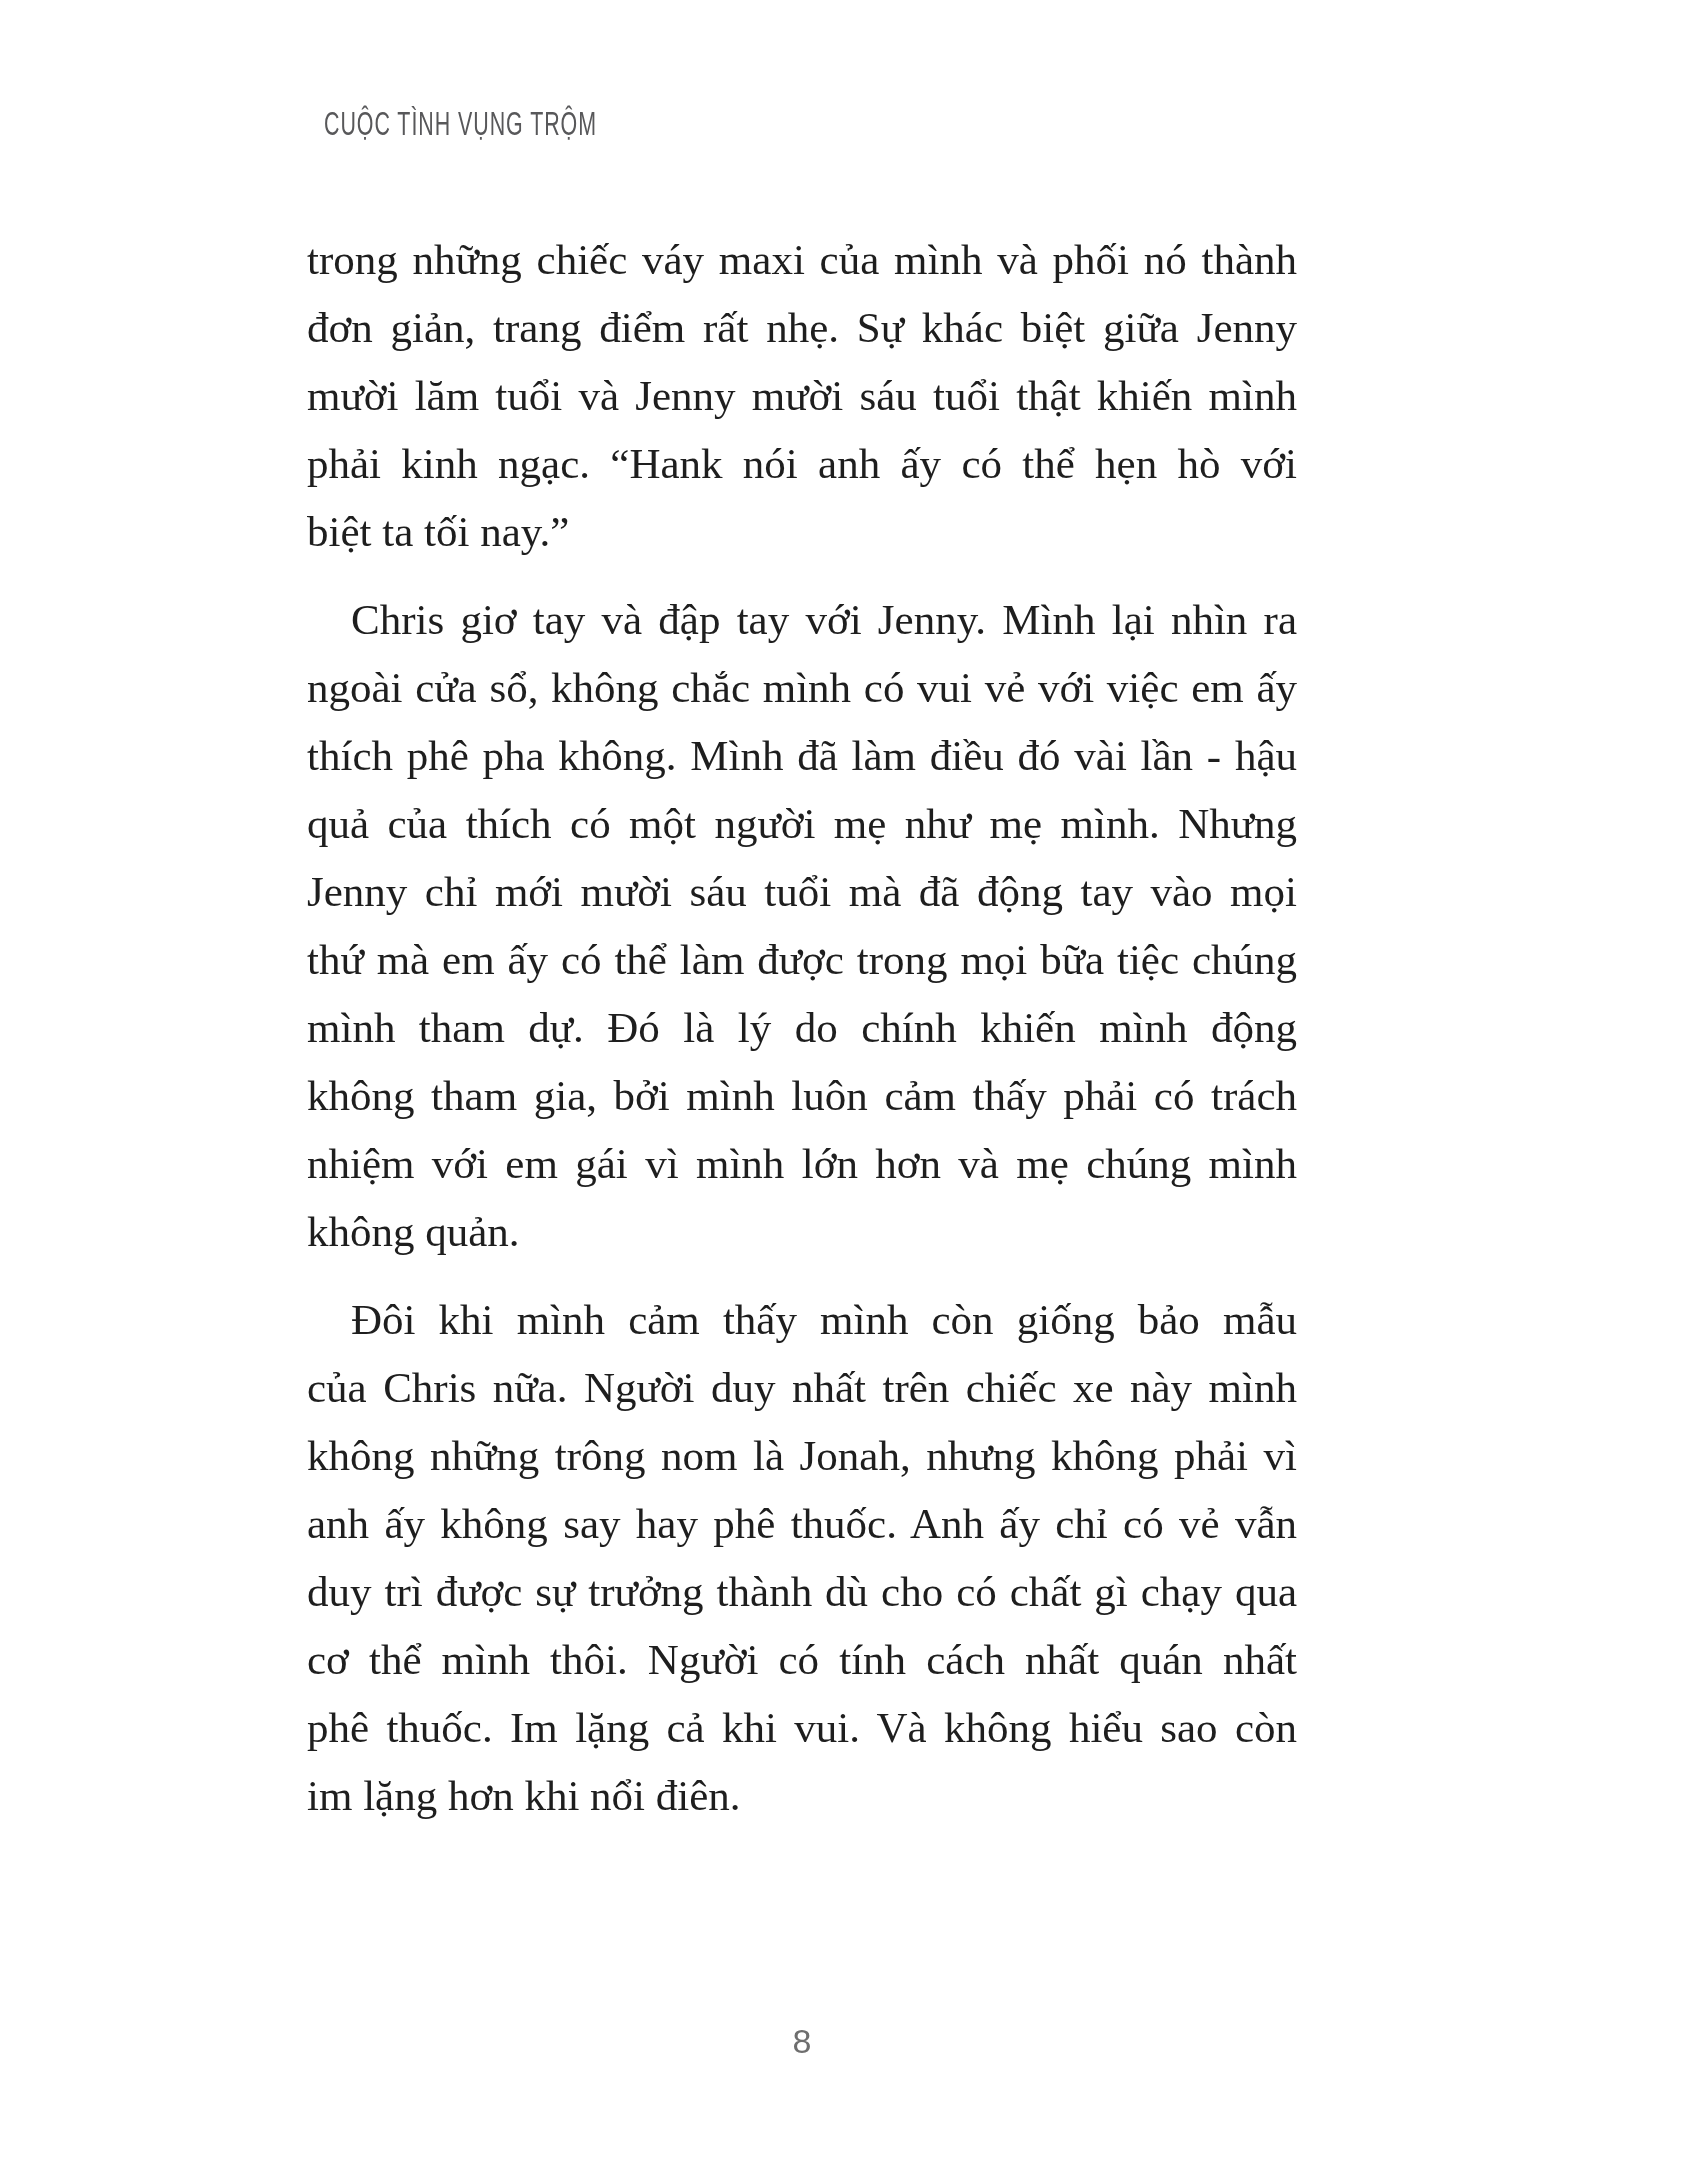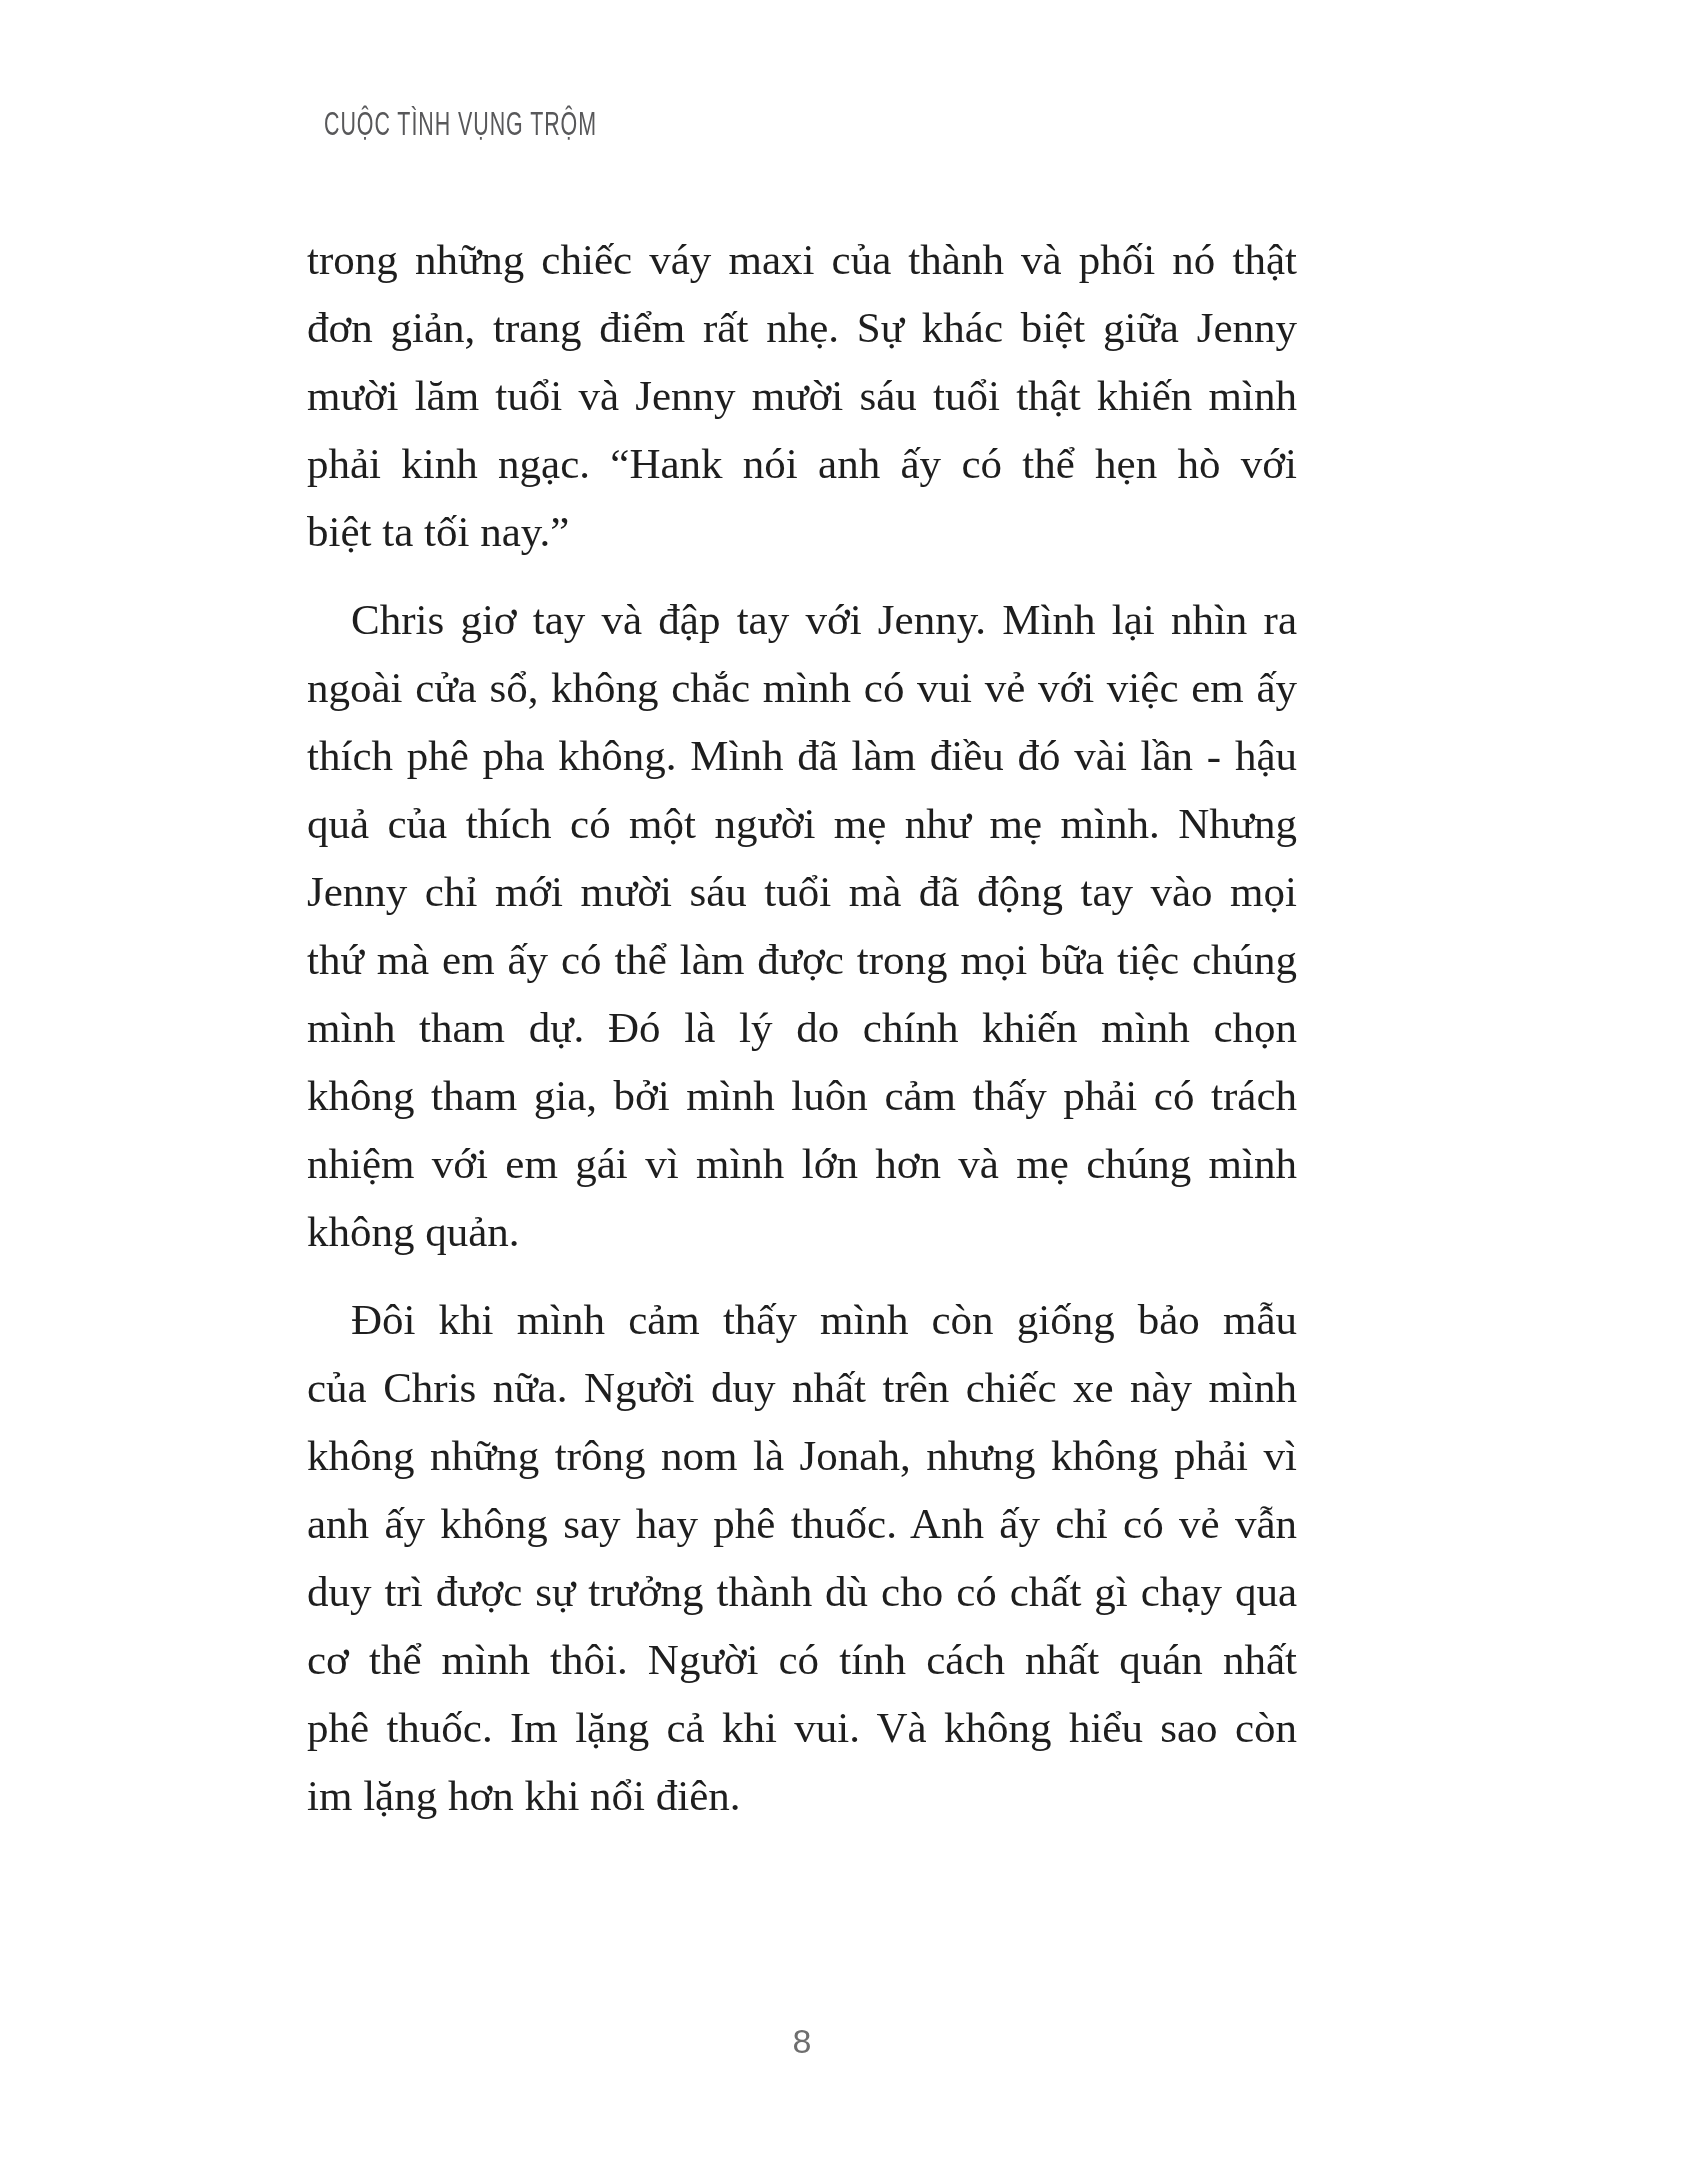--- a/index.html
+++ b/index.html
@@ -63,34 +63,34 @@
     color: var(--pagenum-color, #6e6e6e);
   }
 </style>
 </head>
 <body>
 
 <div class="running-header">CUỘC TÌNH VỤNG TRỘM</div>
 
 <main class="text-block">
     <div class="para">
-      <div class="line">trong những chiếc váy maxi của thành và phối nó thật</div>
+      <div class="line">trong những chiếc váy maxi của mình và phối nó thành</div>
       <div class="line">đơn giản, trang điểm rất nhẹ. Sự khác biệt giữa Jenny</div>
       <div class="line">mười lăm tuổi và Jenny mười sáu tuổi thật khiến mình</div>
       <div class="line">phải kinh ngạc. “Hank nói anh ấy có thể hẹn hò với</div>
       <div class="line last">biệt ta tối nay.”</div>
     </div>
     <div class="para">
       <div class="line first-indent">Chris giơ tay và đập tay với Jenny. Mình lại nhìn ra</div>
       <div class="line">ngoài cửa sổ, không chắc mình có vui vẻ với việc em ấy</div>
       <div class="line">thích phê pha không. Mình đã làm điều đó vài lần - hậu</div>
       <div class="line">quả của thích có một người mẹ như mẹ mình. Nhưng</div>
       <div class="line">Jenny chỉ mới mười sáu tuổi mà đã động tay vào mọi</div>
       <div class="line">thứ mà em ấy có thể làm được trong mọi bữa tiệc chúng</div>
-      <div class="line">mình tham dự. Đó là lý do chính khiến mình chọn</div>
+      <div class="line">mình tham dự. Đó là lý do chính khiến mình động</div>
       <div class="line">không tham gia, bởi mình luôn cảm thấy phải có trách</div>
       <div class="line">nhiệm với em gái vì mình lớn hơn và mẹ chúng mình</div>
       <div class="line last">không quản.</div>
     </div>
     <div class="para">
       <div class="line first-indent">Đôi khi mình cảm thấy mình còn giống bảo mẫu</div>
       <div class="line">của Chris nữa. Người duy nhất trên chiếc xe này mình</div>
       <div class="line">không những trông nom là Jonah, nhưng không phải vì</div>
       <div class="line">anh ấy không say hay phê thuốc. Anh ấy chỉ có vẻ vẫn</div>
       <div class="line">duy trì được sự trưởng thành dù cho có chất gì chạy qua</div>

